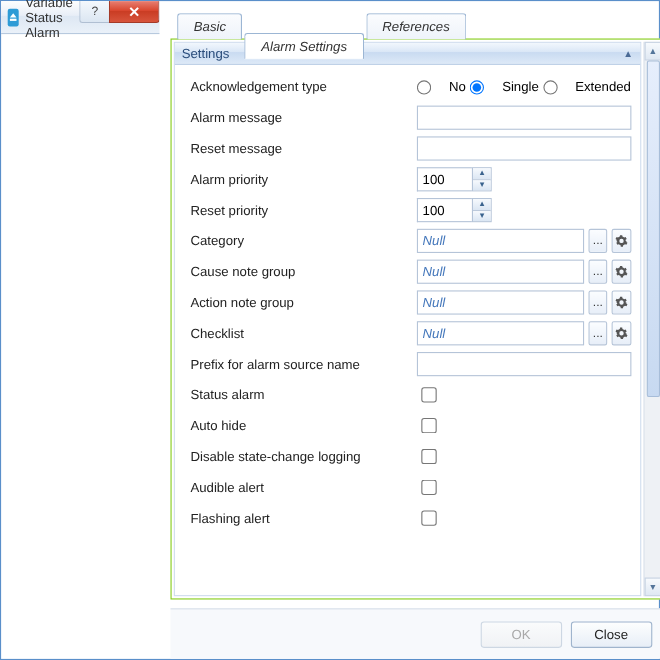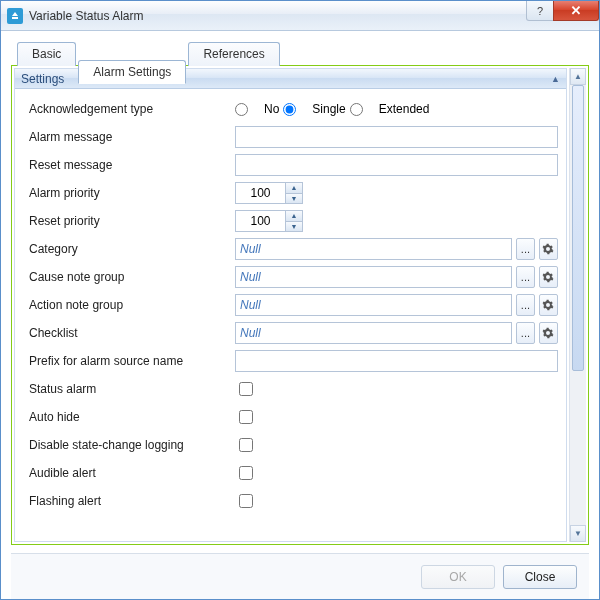--- a/index.html
+++ b/index.html
@@ -7,21 +7,21 @@
     margin: 0; padding: 0;
     width: 600px; height: 600px;
     font-family: "Segoe UI", Tahoma, sans-serif;
     font-size: 12px;
     background: #fff;
     overflow: hidden;
   }
   .window {
     width: 600px; height: 600px;
     border: 1px solid #5a8fca;
-    display: flex; flex-direction: column;
+    display: flex; flex-direction: row;
     background: #fff;
   }
   .titlebar {
     height: 30px;
     background: linear-gradient(#fdfefe, #e8eef7 45%, #dde7f3 46%, #eaf1f9);
     border-bottom: 1px solid #b7c9de;
     display: flex; align-items: center;
     padding: 0 0 0 6px;
     position: relative;
   }
@@ -69,20 +69,21 @@
     padding: 4px 14px 4px 14px;
     border: 1px solid #9cb6d4;
     border-bottom: none;
     background: linear-gradient(#fbfcfe, #eef3fa);
     border-top-left-radius: 3px; border-top-right-radius: 3px;
     margin-right: 2px;
     color: #333;
     cursor: pointer;
     position: relative;
     top: 1px;
+    font-style: italic;
   }
   .tab.active {
     background: #fff;
     border-bottom: 1px solid #fff;
     top: 19px;
     z-index: 3;
   }
   .panel {
     flex: 1;
     border: 1px solid #84cc16;
@@ -143,21 +144,21 @@
   input[type=text].txt.null {
     color: #4477bb; font-style: italic;
   }
   .spinner {
     display: flex; width: 72px;
   }
   .spinner input {
     width: 50px; height: 22px;
     border: 1px solid #b5c4d8; border-right: none;
     padding: 10px 4px; font-family: inherit; font-size: 12px;
-    text-align: center;
+    text-align: left;
   }
   .spinner .btns {
     display: flex; flex-direction: column;
     width: 18px; border: 1px solid #b5c4d8;
   }
   .spinner .btns .sp {
     flex:1; background: linear-gradient(#f6f9fd,#dbe6f3);
     display:flex;align-items:center;justify-content:center;
     font-size:7px; color:#3a638e; cursor:pointer;
   }

